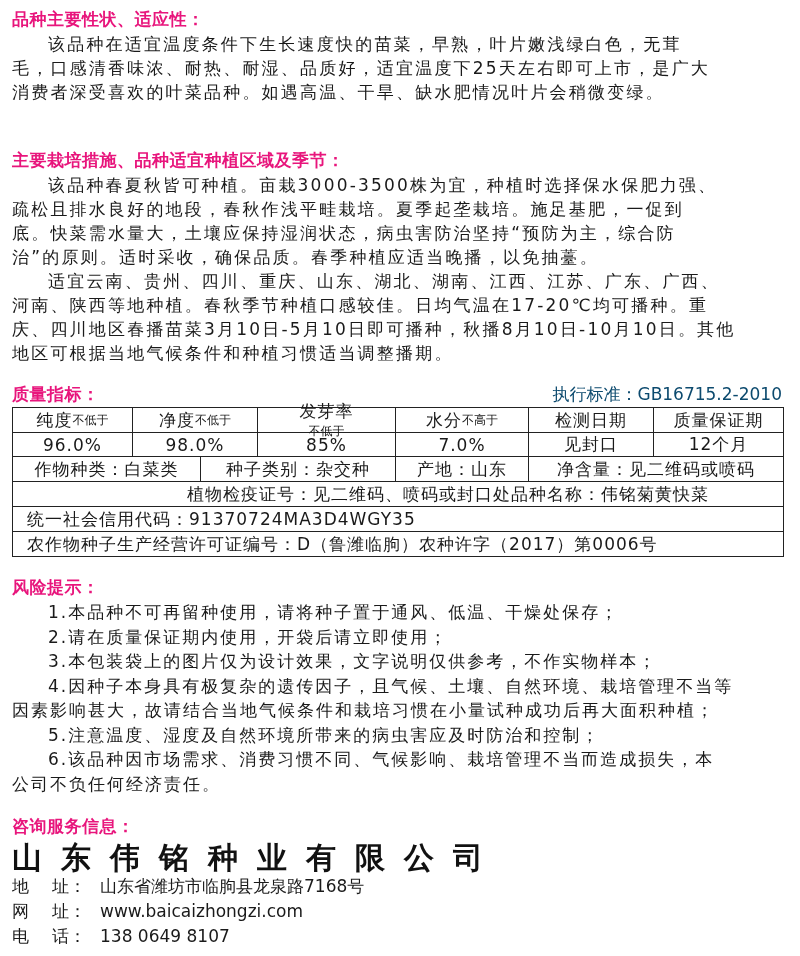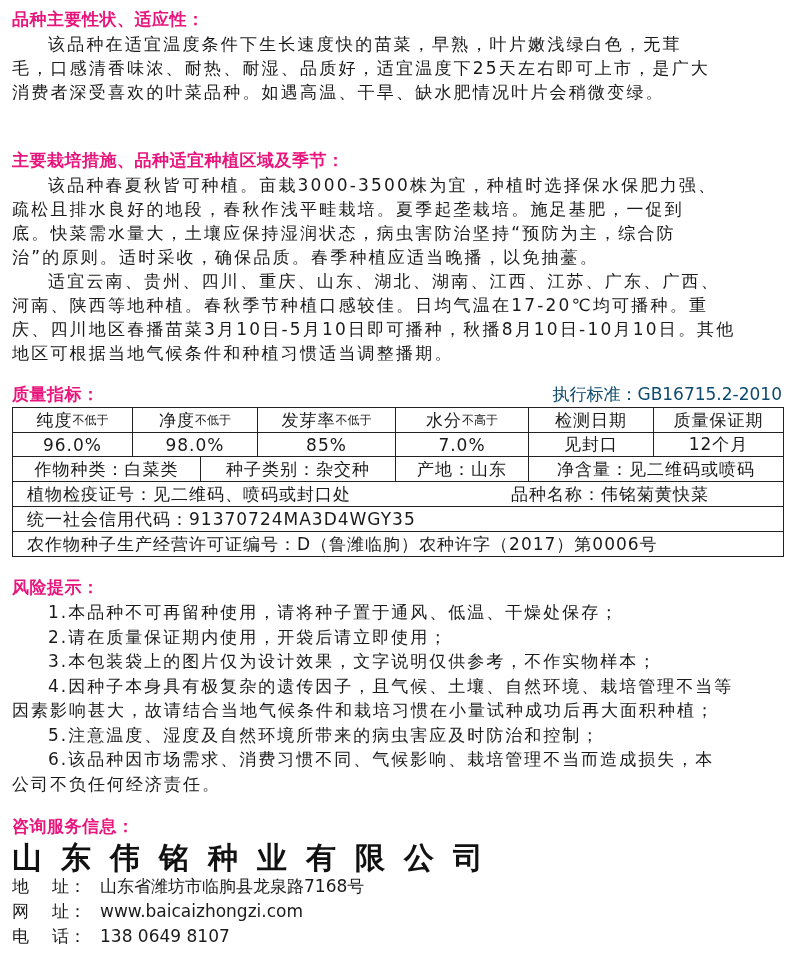--- a/index.html
+++ b/index.html
@@ -37,21 +37,21 @@
   .qrow { position: absolute; left: 0; right: 0; border-bottom: 1px solid #222; display: flex; box-sizing: border-box; }
   .qrow:last-child { border-bottom: none; }
   .qcell {
     border-right: 1px solid #222; box-sizing: border-box;
     display: flex; align-items: center; justify-content: center;
     white-space: nowrap; height: 100%; letter-spacing: 1px;
   }
   .qcell:last-child { border-right: none; }
   .qcell .small { font-size: 12px; letter-spacing: 0; }
   .qcell.left { justify-content: flex-start; padding-left: 14px; }
-  .qcell.spread { justify-content: space-between; padding: 0 74px 0 14px; }
+  .qcell.spread { justify-content: flex-end; padding: 0 74px 0 14px; }
 
   .risk { position: absolute; left: 12px; top: 600px; font-size: 17px; line-height: 24px; letter-spacing: 2px; }
   .risk .line { height: 24.5px; }
   .risk .indent { padding-left: 36px; }
 
   .company {
     position: absolute; left: 12px; top: 840px;
     font-family: "DejaVu Serif", "Liberation Serif", serif;
     font-weight: bold; font-size: 30px; letter-spacing: 19px; line-height: 36px;
     color: #111; white-space: nowrap;
@@ -88,21 +88,21 @@
 <div class="qt">
   <div class="qrow" style="top:0;height:25px;">
     <div class="qcell" style="width:120px;">
         <span>纯度</span>
         <span class="small">不低于</span>
       </div>
     <div class="qcell" style="width:125px;">
         <span>净度</span>
         <span class="small">不低于</span>
       </div>
-    <div class="qcell" style="width:138px;">
+    <div class="qcell" style="width:138px;flex-direction:column;">
         <span>发芽率</span>
         <span class="small">不低于</span>
       </div>
     <div class="qcell" style="width:133px;">
         <span>水分</span>
         <span class="small">不高于</span>
       </div>
     <div class="qcell" style="width:125px;">
         <span>检测日期</span>
       </div>

